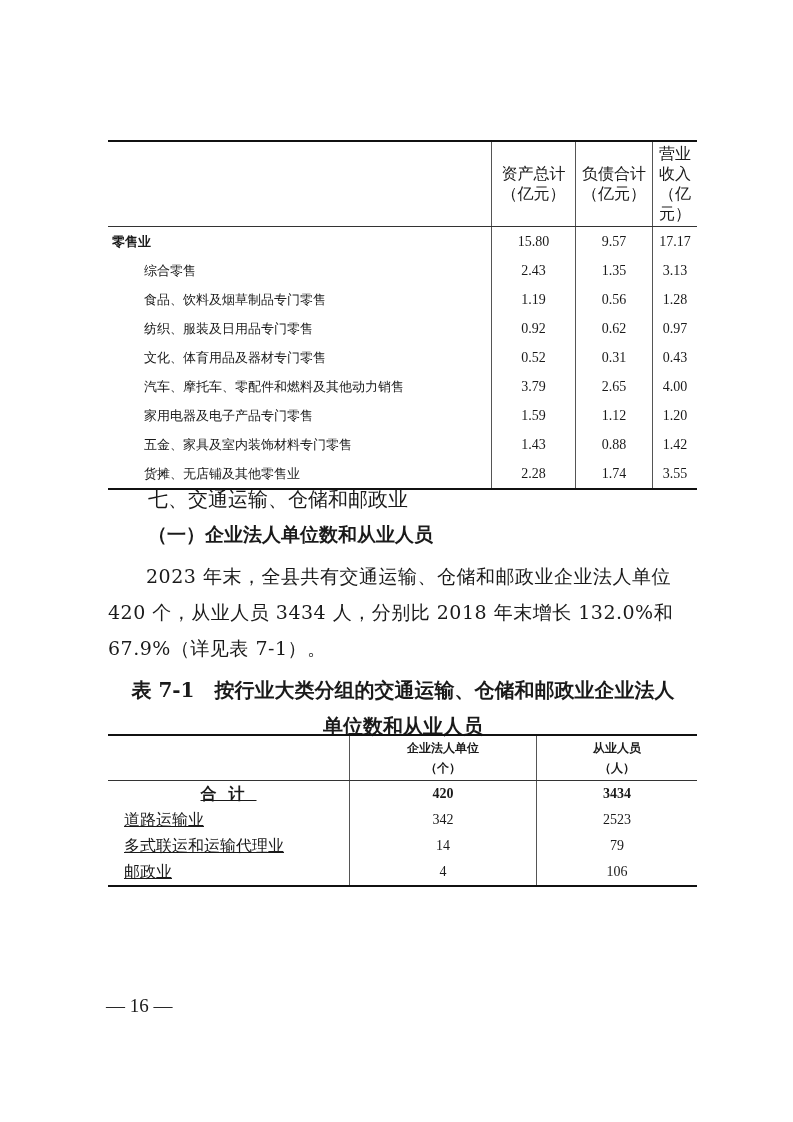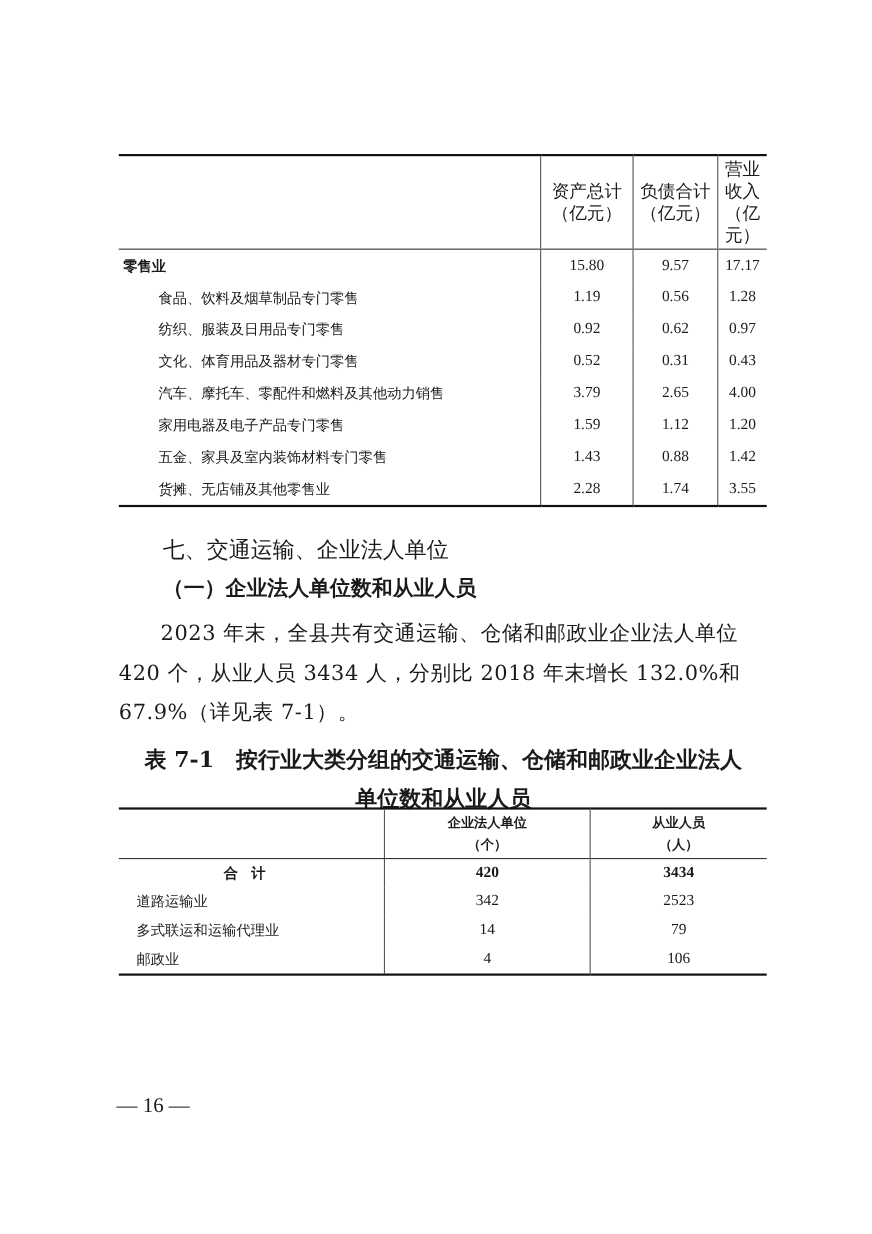--- a/index.html
+++ b/index.html
@@ -27,21 +27,21 @@
   .cap { position: absolute; left: 108px; top: 672px; width: 590px; text-align: center; font-size: 20px; font-weight: bold; line-height: 36px; }
 
   .t2 { position: absolute; left: 108px; top: 734px; width: 589px; border-collapse: collapse; font-size: 13px; }
   .t2 thead th { border-top: 2.5px solid #111; border-bottom: 1px solid #333; font-weight: bold;
                  font-family: "DejaVu Sans", sans-serif; font-size: 12px; line-height: 20px; padding: 2px 0; text-align: center; }
   .t2 td { height: 26px; padding: 0; }
   .t2 .c0 { width: 225px; }
   .t2 .c1 { width: 186px; border-left: 1px solid #555; }
   .t2 .c2 { border-left: 1px solid #555; }
   .t2 td.num { text-align: center; font-family: "Liberation Serif", serif; font-size: 14px; }
-  .t2 td.lbl { padding-left: 16px; font-size: 13px; }
+  .t2 td.lbl { padding-left: 16px; font-size: 16px; text-decoration: underline; }
   .t2 tr.total td { font-weight: bold; }
   .t2 tr.total td.lbl { text-align: center; padding-left: 0; font-family: "DejaVu Sans", sans-serif; letter-spacing: 12px; }
   .t2 tr.multi td { height: 40px; }
   .t2 tr.multi td.lbl { line-height: 18px; padding-left: 0; text-indent: 16px; }
   .t2 tbody tr:last-child td { border-bottom: 2.5px solid #111; }
 
   .pageno { position: absolute; left: 106px; top: 995px; font-size: 19px; font-family: "Liberation Serif", serif; }
 </style>
 </head>
 <body>
@@ -54,20 +54,26 @@
       <th class="c2"><span>负债合计</span><br><span>（亿元）</span></th>
       <th class="c3"><span>营业收入</span><br><span>（亿元）</span></th>
     </tr>
   </thead>
   <tbody>
     <tr>
       <td class="c0 lbl main">零售业</td>
       <td class="c1 num">15.80</td>
       <td class="c2 num">9.57</td>
       <td class="c3 num">17.17</td>
+    </tr>
+    <tr>
+      <td class="c0 lbl">综合零售</td>
+      <td class="c1 num">2.43</td>
+      <td class="c2 num">1.35</td>
+      <td class="c3 num">3.13</td>
     </tr>
     <tr>
       <td class="c0 lbl">食品、饮料及烟草制品专门零售</td>
       <td class="c1 num">1.19</td>
       <td class="c2 num">0.56</td>
       <td class="c3 num">1.28</td>
     </tr>
     <tr>
       <td class="c0 lbl">纺织、服装及日用品专门零售</td>
       <td class="c1 num">0.92</td>
@@ -100,21 +106,21 @@
     </tr>
     <tr>
       <td class="c0 lbl">货摊、无店铺及其他零售业</td>
       <td class="c1 num">2.28</td>
       <td class="c2 num">1.74</td>
       <td class="c3 num">3.55</td>
     </tr>
   </tbody>
 </table>
 
-<div class="h7">七、交通运输、企业法人单位</div>
+<div class="h7">七、交通运输、仓储和邮政业</div>
 <div class="h7-1">（一）企业法人单位数和从业人员</div>
 <div class="para"><span class="indent"></span><span>2023 年末，全县共有交通运输、仓储和邮政业企业法人单位 420 个，从业人员 3434 人，分别比 2018 年末增长 132.0%和 67.9%（详见表 7-1）。</span></div>
 
 <div class="cap">
   <div>表 7-1　按行业大类分组的交通运输、仓储和邮政业企业法人</div>
   <div>单位数和从业人员</div>
 </div>
 
 <table class="t2">
   <thead>

